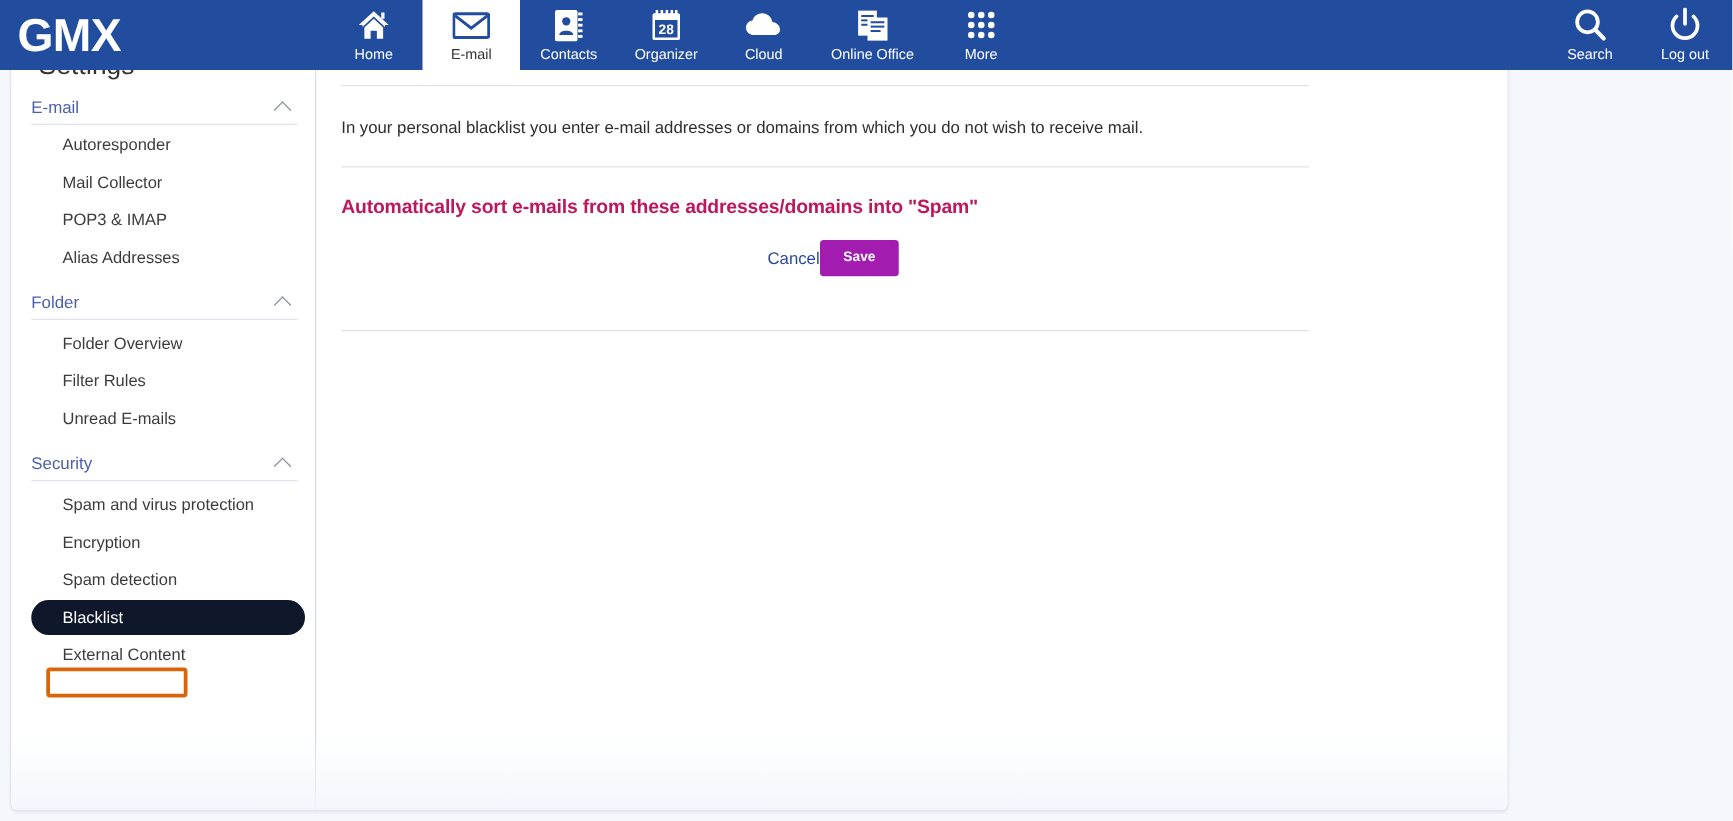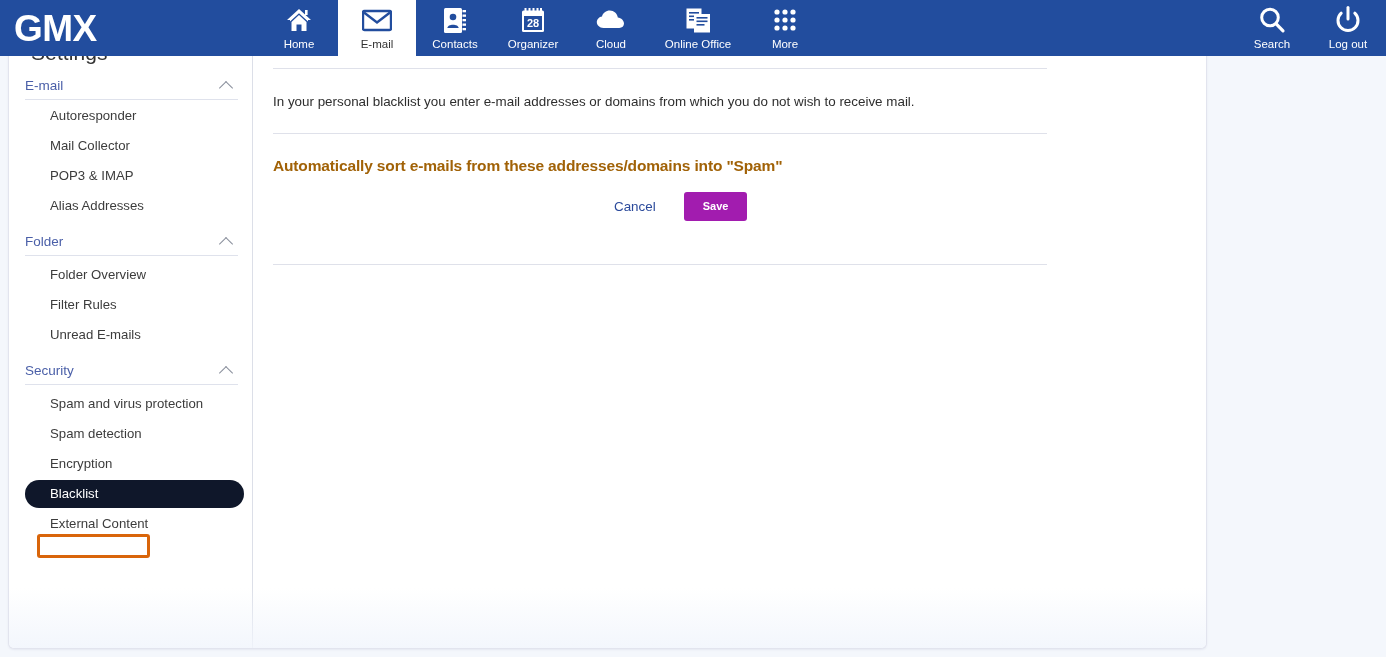--- a/index.html
+++ b/index.html
@@ -211,21 +211,21 @@
   .intro {
     font-size: 13.4px;
     color: #2e2e2e;
     padding: 24px 0 22px 19px;
     line-height: 18px;
   }
 
   .section-title {
     font-size: 15.5px;
     font-weight: bold;
-    color: #a16207;
+    color: #be185d;
     padding: 22px 0 0 19px;
     line-height: 20px;
     letter-spacing: -0.15px;
   }
 
   .formrow {
     display: flex;
     align-items: center;
     padding: 22px 0 0 19px;
   }
@@ -252,21 +252,20 @@
 
   .actions {
     display: flex;
     align-items: center;
     justify-content: flex-start;
     padding: 16px 0 0 19px;
   }
   .actions-inner {
     display: flex;
     align-items: center;
-    gap: 28px;
     margin-left: 341px;
   }
   .link-btn {
     font-size: 13.4px;
     color: #2b4a9b;
     background: none;
     border: none;
     cursor: pointer;
     font-family: "Liberation Sans", sans-serif;
     padding: 0;
@@ -320,22 +319,22 @@
       <div class="nav-item">Filter Rules</div>
       <div class="nav-item">Unread E-mails</div>
     </div>
 
     <div class="nav-section">
       <div class="section-head">
         <span class="title">Security</span>
         <span class="chev"></span>
       </div>
       <div class="nav-item first-child">Spam and virus protection</div>
+      <div class="nav-item">Encryption</div>
       <div class="nav-item">Spam detection</div>
-      <div class="nav-item">Encryption</div>
       <div class="nav-item selected">Blacklist</div>
       <div class="nav-item">External Content</div>
     </div>
 
   </div>
 
   <div class="content">
 
     <div class="hr"></div>
 

